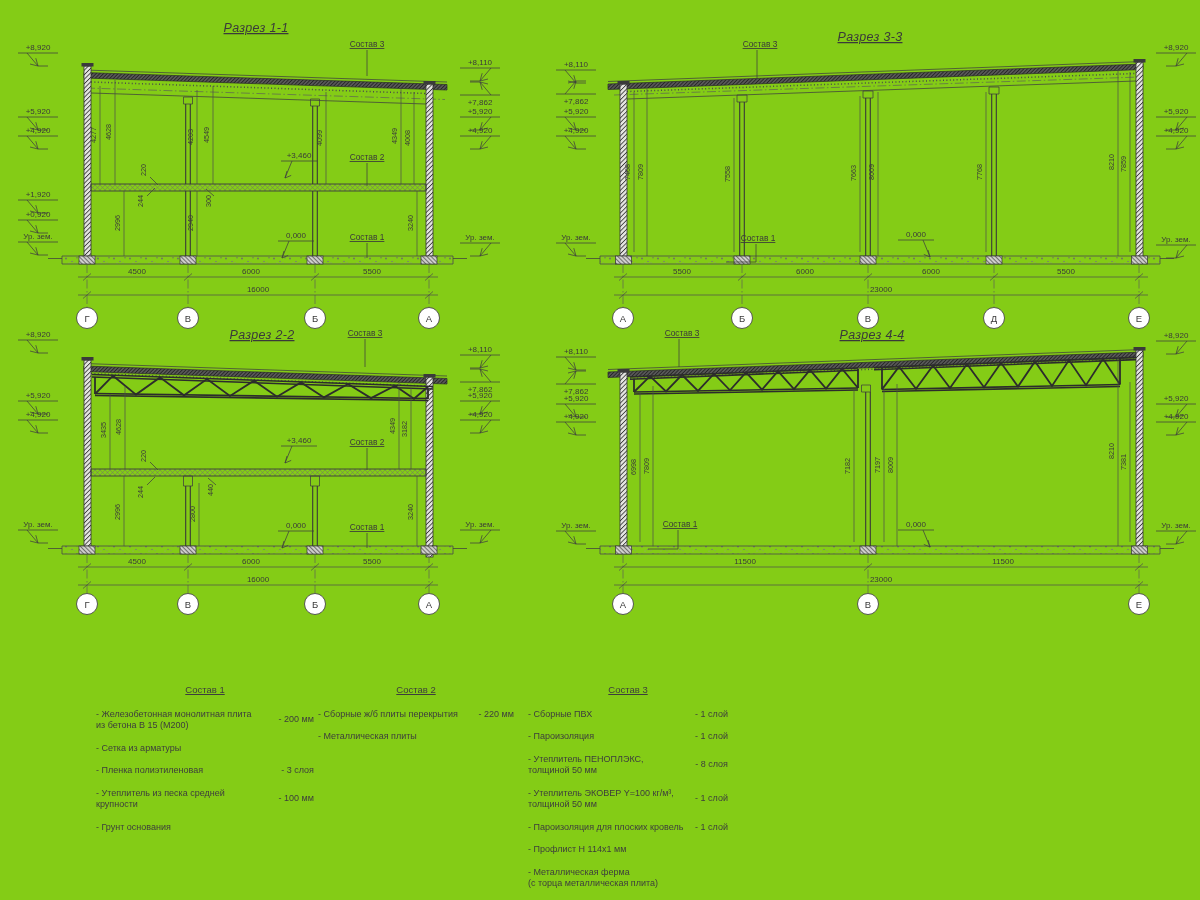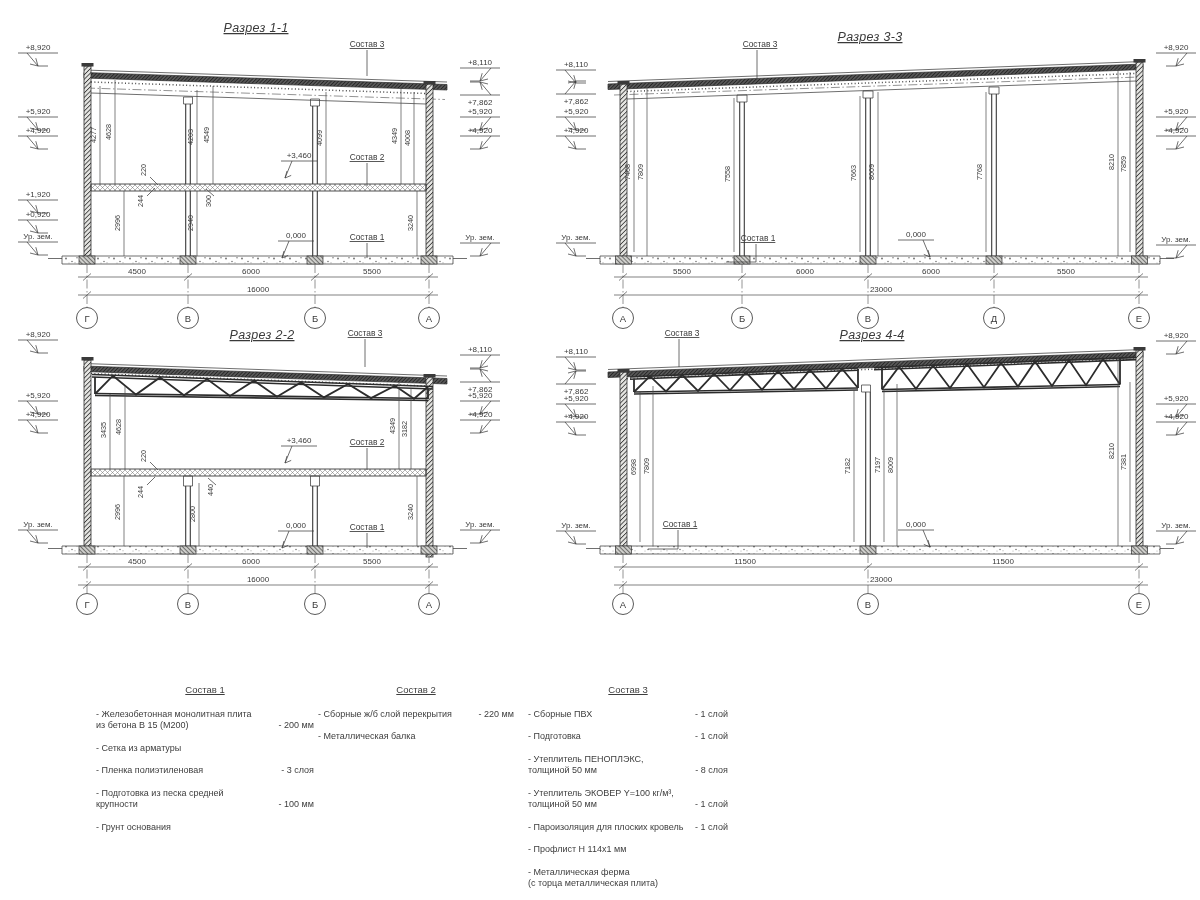--- a/index.html
+++ b/index.html
@@ -1,16 +1,16 @@
 <!DOCTYPE html>
 <html><head>
 <meta charset="utf-8">
 <style>
   html,body{margin:0;padding:0;background:#e9e9e9}
-  .sheet{position:relative;width:1200px;height:900px;background:#ffffff;overflow:hidden;
+  .sheet{position:relative;width:1200px;height:900px;background:#84cc16;overflow:hidden;
          font-family:"Liberation Sans",sans-serif}
   svg text{font-family:"Liberation Sans",sans-serif;fill:#3a3a3a}
   .t8{font-size:8px}
   .t9{font-size:9.5px}
   .vt{font-size:7.3px}
   .lbl{font-size:8.4px}
   .ttl{font-size:12.5px;font-style:italic;letter-spacing:.3px}
   .th{stroke:#3f3f3f;stroke-width:.75;fill:none}
   .ln{stroke:#383838;stroke-width:1.1;fill:none}
   .dim{stroke:#4a4a4a;stroke-width:.7;fill:none}
@@ -20,21 +20,21 @@
   .web{stroke:#2c2c2c;stroke-width:1.8;fill:none}
   .gb{fill:#fff;stroke:#474747;stroke-width:.9}
   .cap{fill:#3a3a3a}
   .wall{fill:url(#pw);stroke:#333;stroke-width:.8}
   .roof{fill:url(#pr);stroke:#2a2a2a;stroke-width:.7}
   .slab{fill:url(#ps);stroke:#3a3a3a;stroke-width:.9}
   .gnd{fill:url(#pg);stroke:#4a4a4a;stroke-width:.8}
   .foot{fill:url(#pf);stroke:#333;stroke-width:.7}
   .legend-col{position:absolute;font-size:9px;color:#3d3d3d;line-height:11.5px}
   .legend-col h4{margin:0 0 13px;text-align:center;font-size:9.5px;font-weight:normal;text-decoration:underline}
-  .li{display:flex;justify-content:space-between;align-items:flex-end;margin-bottom:11px}
+  .li{display:flex;justify-content:space-between;align-items:center;margin-bottom:11px}
   .li .n{white-space:pre-line}
   .li .v{white-space:nowrap;margin-left:6px}
 </style>
 </head>
 <body>
 
 <div class="sheet">
 <svg width="1200" height="660" viewBox="0 0 1200 660">
 <defs>
   <pattern id="pw" width="3.2" height="3.2" patternUnits="userSpaceOnUse" patternTransform="rotate(45)">
@@ -557,48 +557,48 @@
       </div>
   <div class="li">
         <span class="n">- Сетка из арматуры</span>
         <span class="v"></span>
       </div>
   <div class="li">
         <span class="n">- Пленка полиэтиленовая</span>
         <span class="v">- 3 слоя</span>
       </div>
   <div class="li">
-        <span class="n">- Подготовка из песка средней
+        <span class="n">- Утеплитель из песка средней
 крупности</span>
         <span class="v">- 100 мм</span>
       </div>
   <div class="li">
         <span class="n">- Грунт основания</span>
         <span class="v"></span>
       </div>
 </div>
 <div class="legend-col" style="left:318px;top:684px;width:196px">
   <h4>Состав 2</h4>
   <div class="li">
-        <span class="n">- Сборные ж/б слой перекрытия</span>
+        <span class="n">- Сборные ж/б плиты перекрытия</span>
         <span class="v">- 220 мм</span>
       </div>
   <div class="li">
-        <span class="n">- Металлическая балка</span>
+        <span class="n">- Металлическая плиты</span>
         <span class="v"></span>
       </div>
 </div>
 <div class="legend-col" style="left:528px;top:684px;width:200px">
   <h4>Состав 3</h4>
   <div class="li">
         <span class="n">- Сборные ПВХ</span>
         <span class="v">- 1 слой</span>
       </div>
   <div class="li">
-        <span class="n">- Подготовка</span>
+        <span class="n">- Пароизоляция</span>
         <span class="v">- 1 слой</span>
       </div>
   <div class="li">
         <span class="n">- Утеплитель ПЕНОПЛЭКС,
 толщиной 50 мм</span>
         <span class="v">- 8 слоя</span>
       </div>
   <div class="li">
         <span class="n">- Утеплитель ЭКОВЕР Y=100 кг/м³,
 толщиной 50 мм</span>

